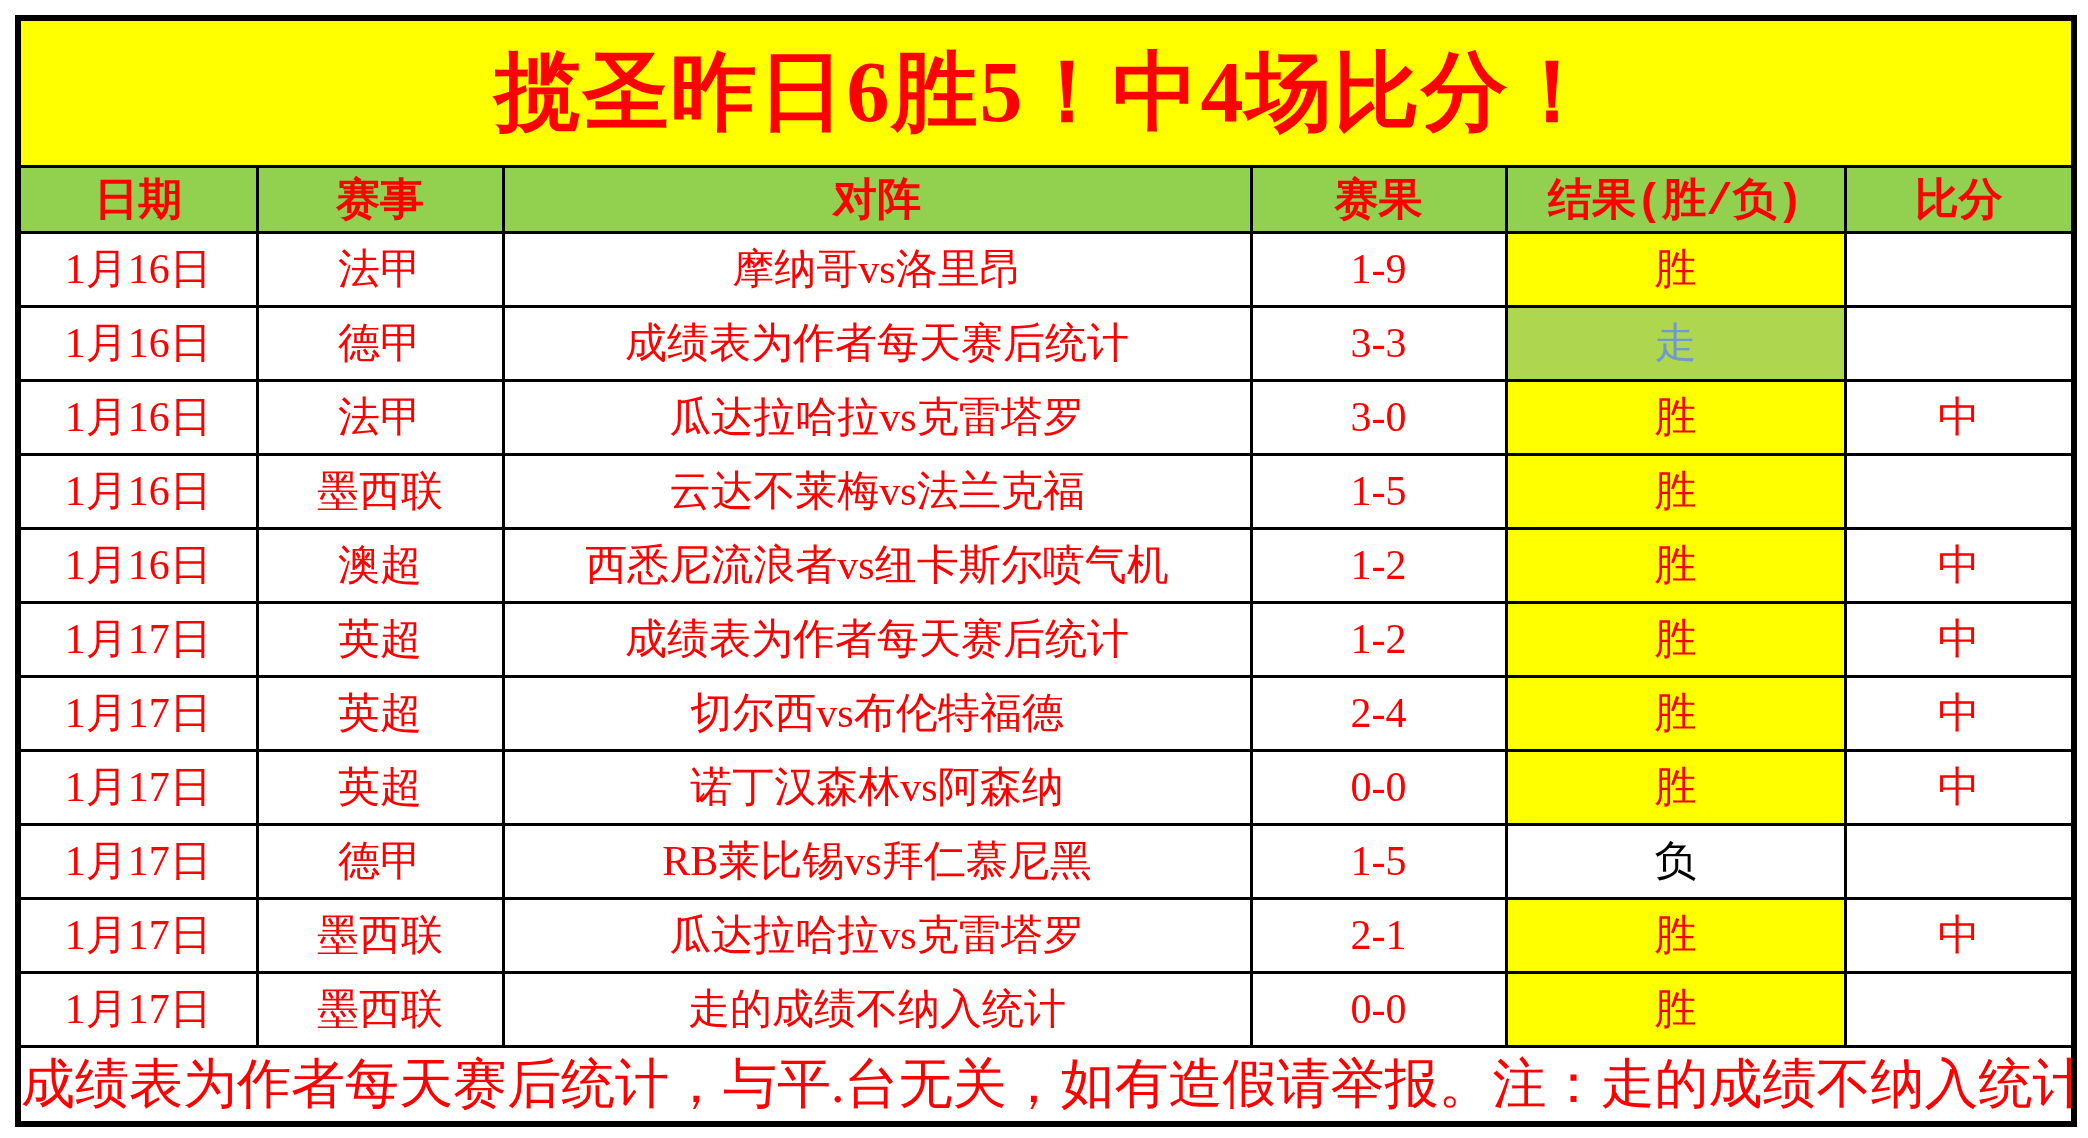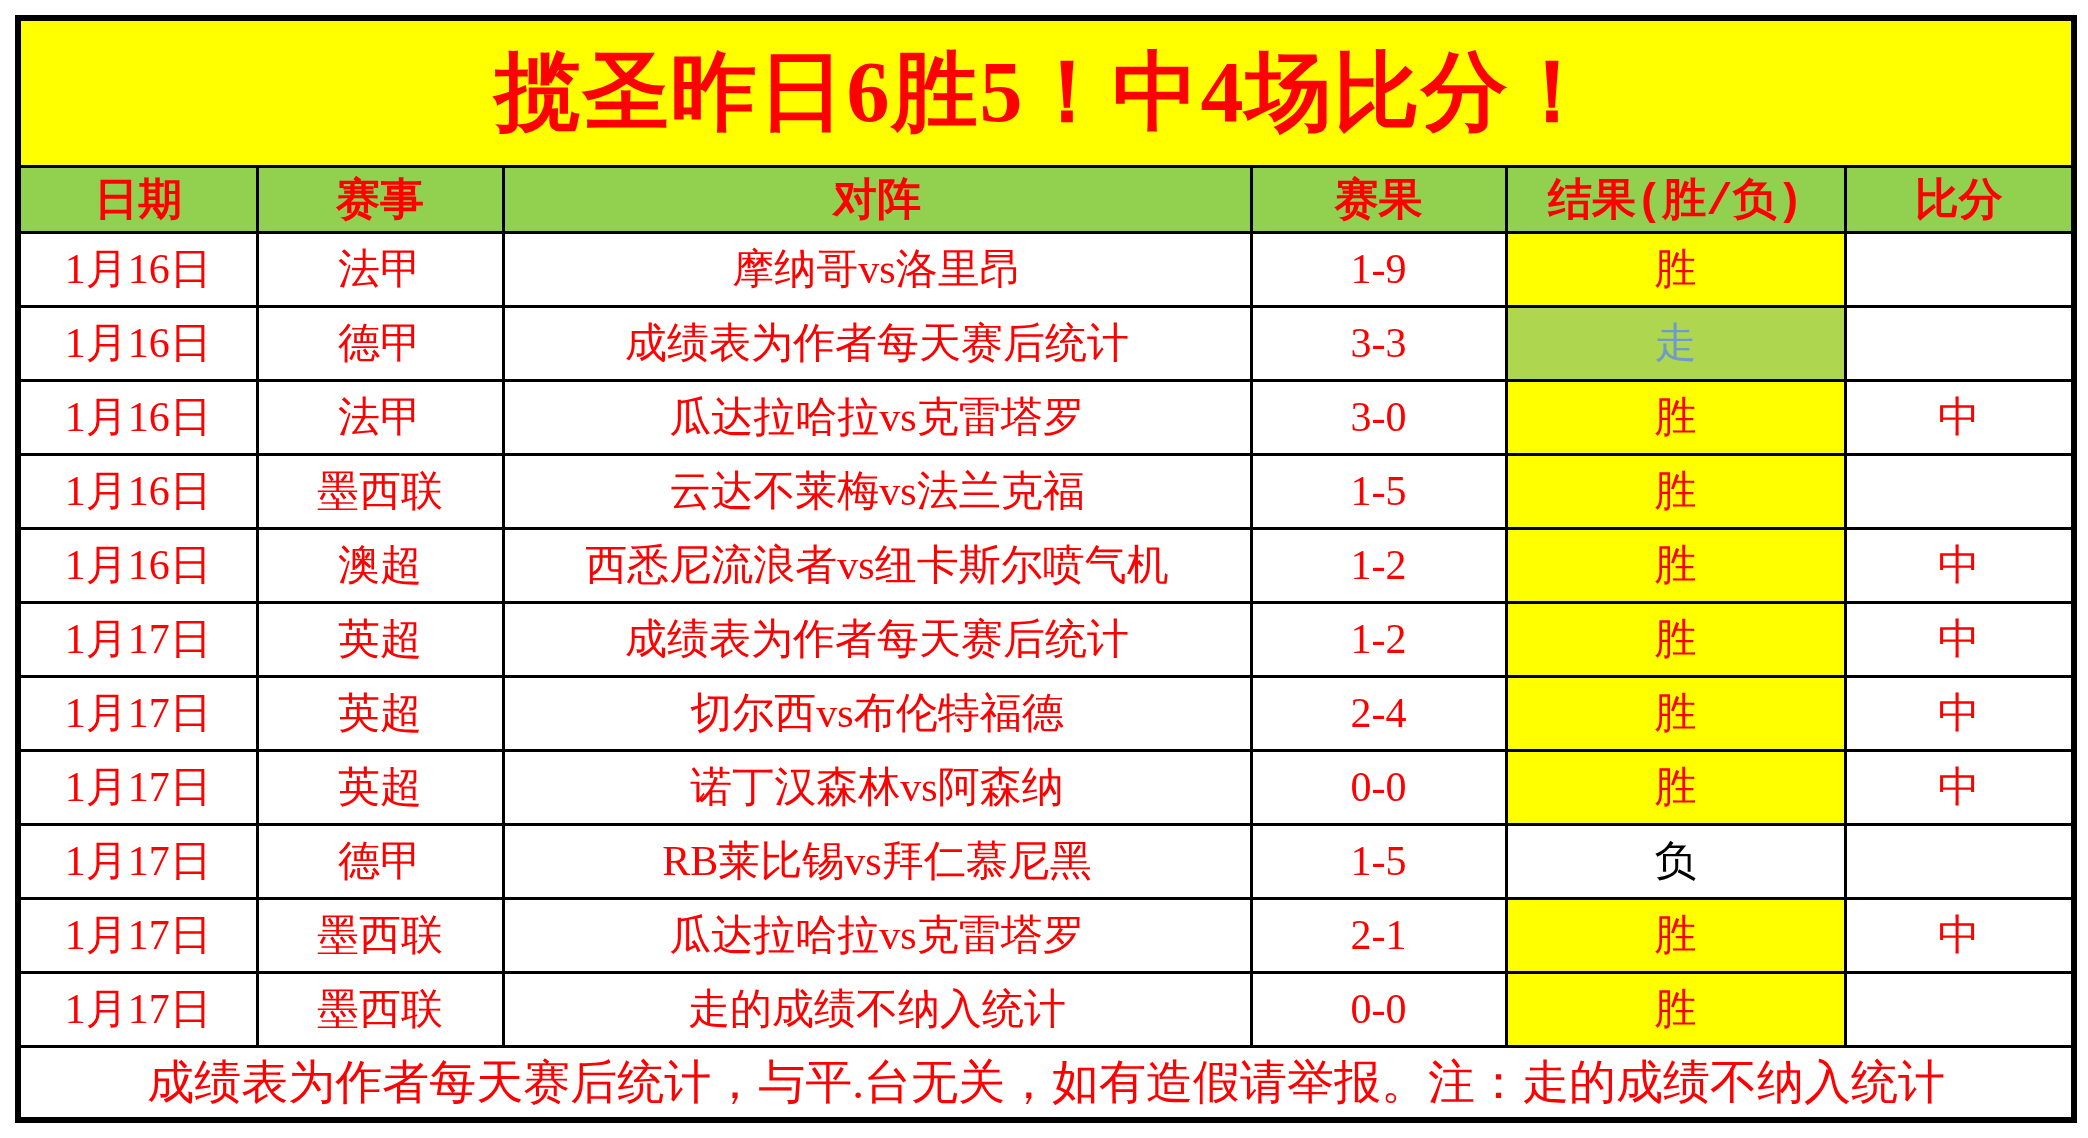--- a/index.html
+++ b/index.html
@@ -61,21 +61,21 @@
     color:var(--text-red);
     font-size:42px;
     font-weight:normal;
   }
   .data-row td.res-win{background:var(--win-bg);color:var(--text-red);}
   .data-row td.res-push{background:var(--push-bg);color:var(--push-text);}
   .data-row td.res-lose{background:#ffffff;color:var(--lose-text);}
   .footer-cell{
     background:#ffffff;
     color:var(--text-red);
-    font-size:47px;
+    font-size:54px;
     font-weight:normal;
   }
 </style>
 </head>
 <body>
 
 <div class="sheet">
   <table class="results">
     <colgroup>
       <col style="width:239px">

